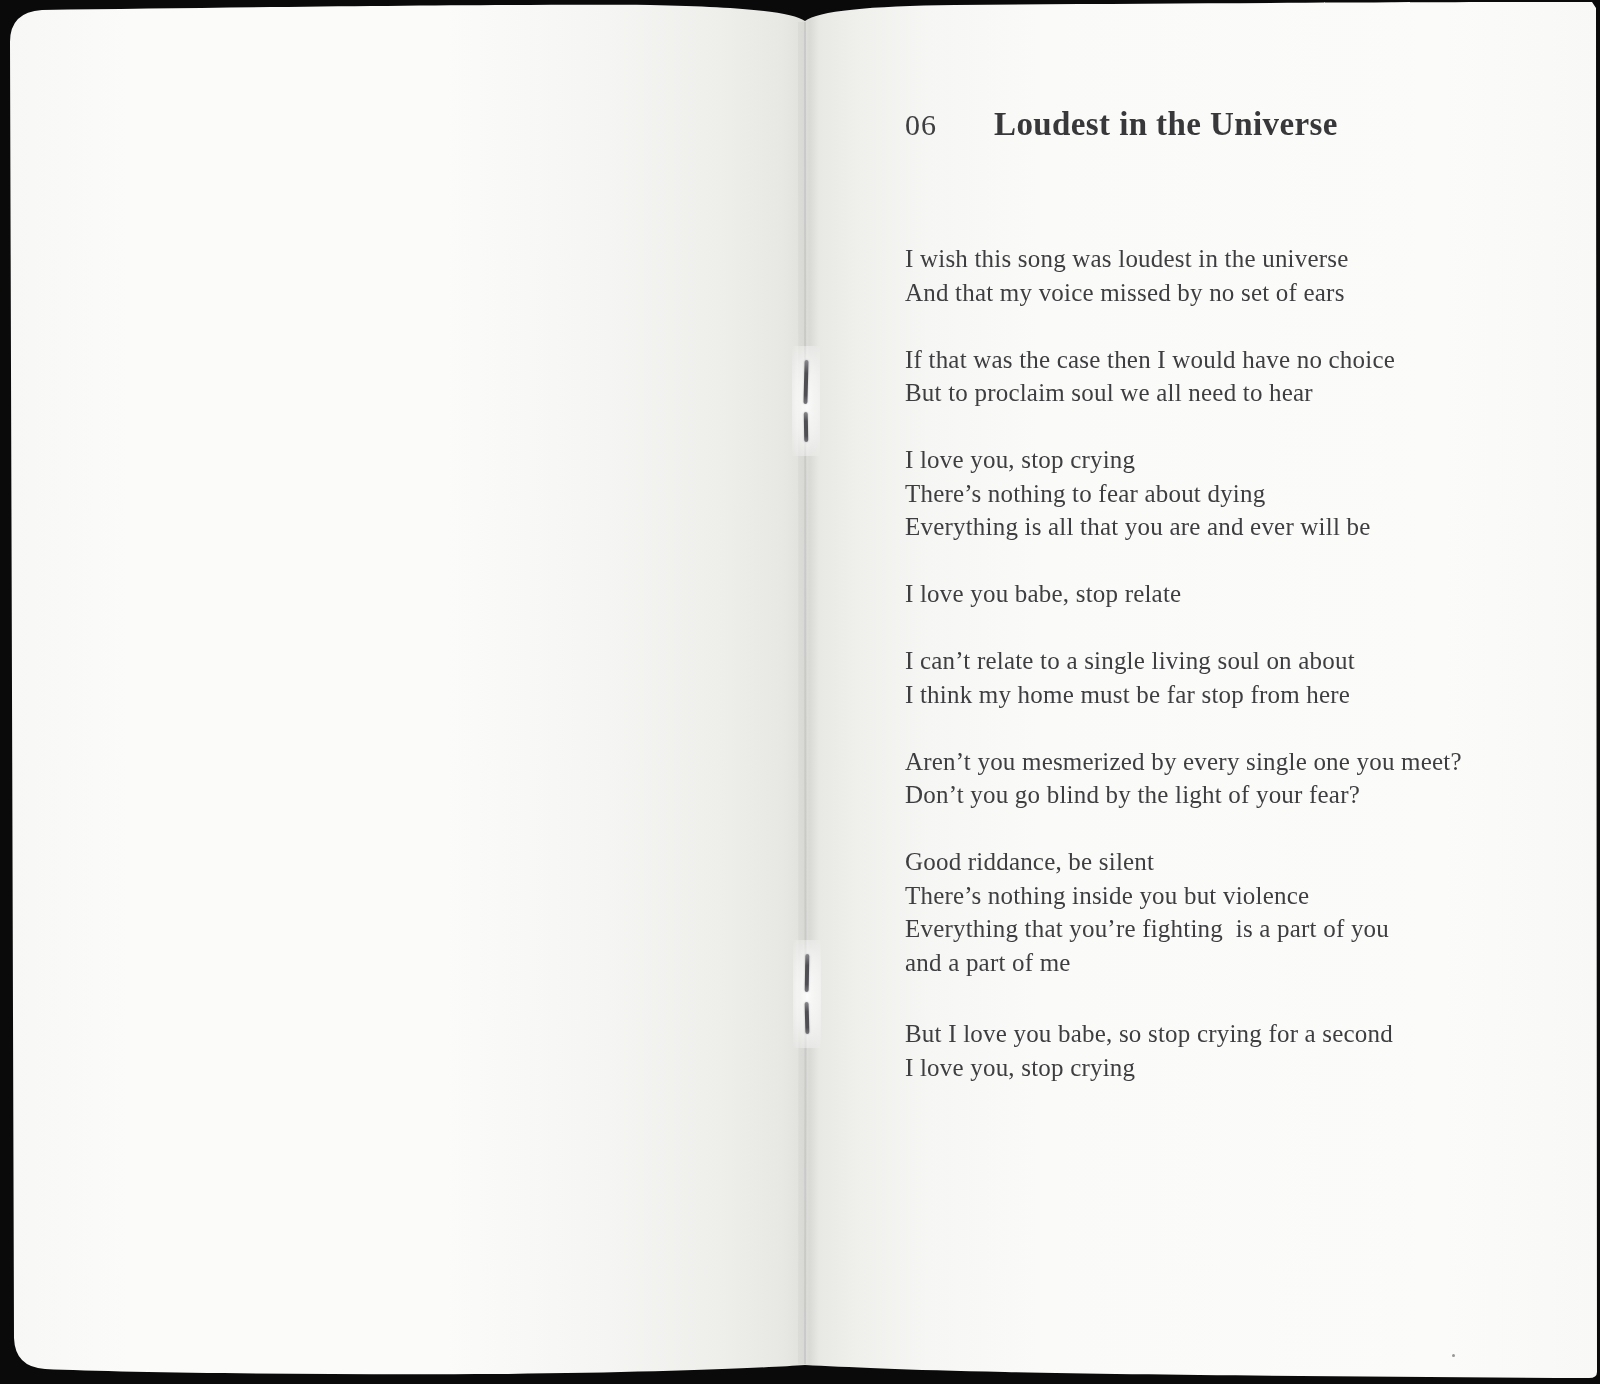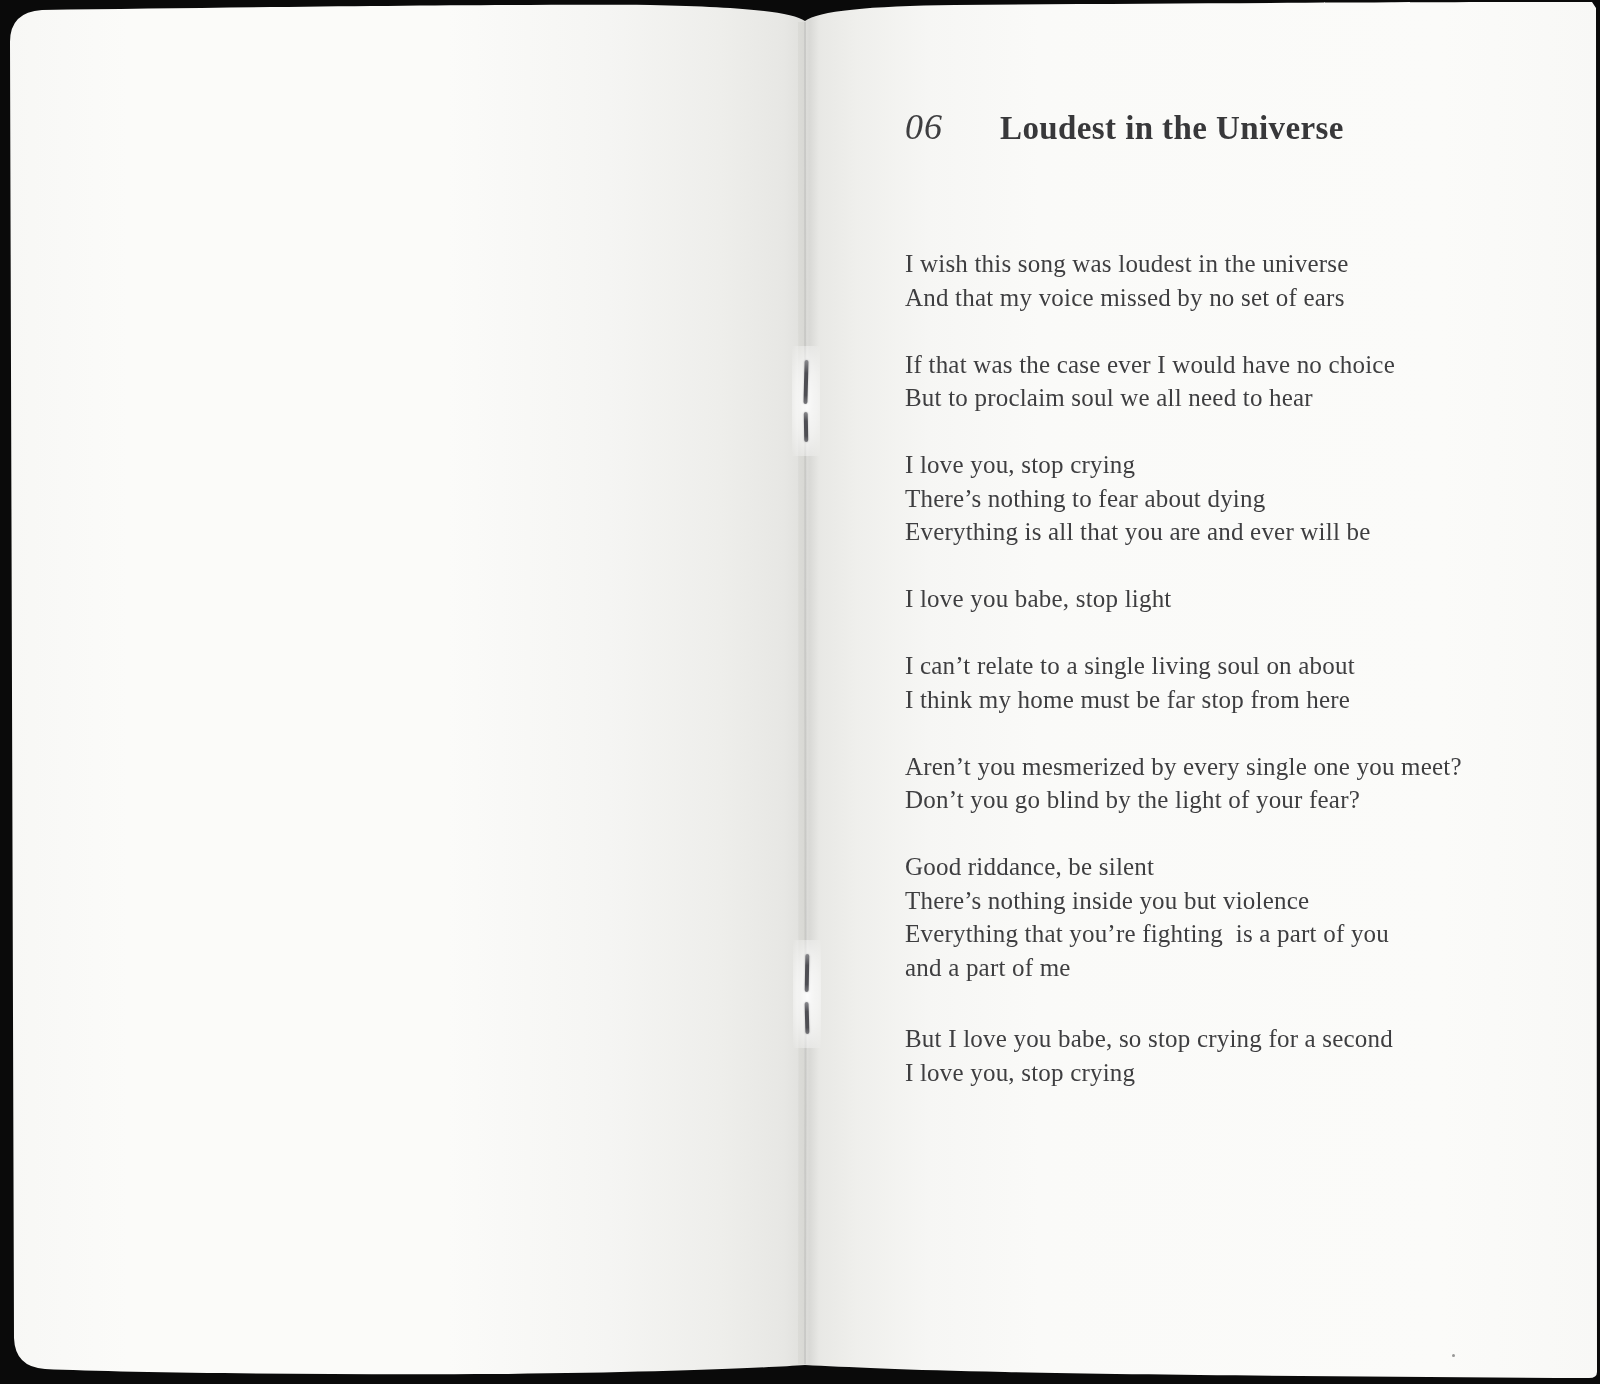--- a/index.html
+++ b/index.html
@@ -29,22 +29,21 @@
     left: 99px;  
     top: 106px;
     width: 660px;
     color: var(--ink, #3e3e40);
   }
   .title-row {
     display: flex;
     align-items: baseline;
   }
   .num {
-    font-style: italic;
-    font-size: 36px;
+    font-size: 30px;
     letter-spacing: 1px;
     color: var(--ink, #3e3e40);
   }
   .title {
     margin: 0 0 0 57px;
     font-weight: bold;
     font-size: 33px;
     letter-spacing: 0.4px;
     color: var(--ink-title, #38383a);
   }
@@ -136,30 +135,30 @@
       <div class="title-row">
         <span class="num">06</span>
         <h1 class="title">Loudest in the Universe</h1>
       </div>
       <div class="poem">
           <div class="stanza">
             <div class="line">I wish this song was loudest in the universe</div>
             <div class="line">And that my voice missed by no set of ears</div>
           </div>
           <div class="stanza">
-            <div class="line">If that was the case ever I would have no choice</div>
+            <div class="line">If that was the case then I would have no choice</div>
             <div class="line">But to proclaim soul we all need to hear</div>
           </div>
           <div class="stanza">
             <div class="line">I love you, stop crying</div>
             <div class="line">There’s nothing to fear about dying</div>
             <div class="line">Everything is all that you are and ever will be</div>
           </div>
           <div class="stanza">
-            <div class="line">I love you babe, stop light</div>
+            <div class="line">I love you babe, stop relate</div>
           </div>
           <div class="stanza">
             <div class="line">I can’t relate to a single living soul on about</div>
             <div class="line">I think my home must be far stop from here</div>
           </div>
           <div class="stanza">
             <div class="line">Aren’t you mesmerized by every single one you meet?</div>
             <div class="line">Don’t you go blind by the light of your fear?</div>
           </div>
           <div class="stanza">

